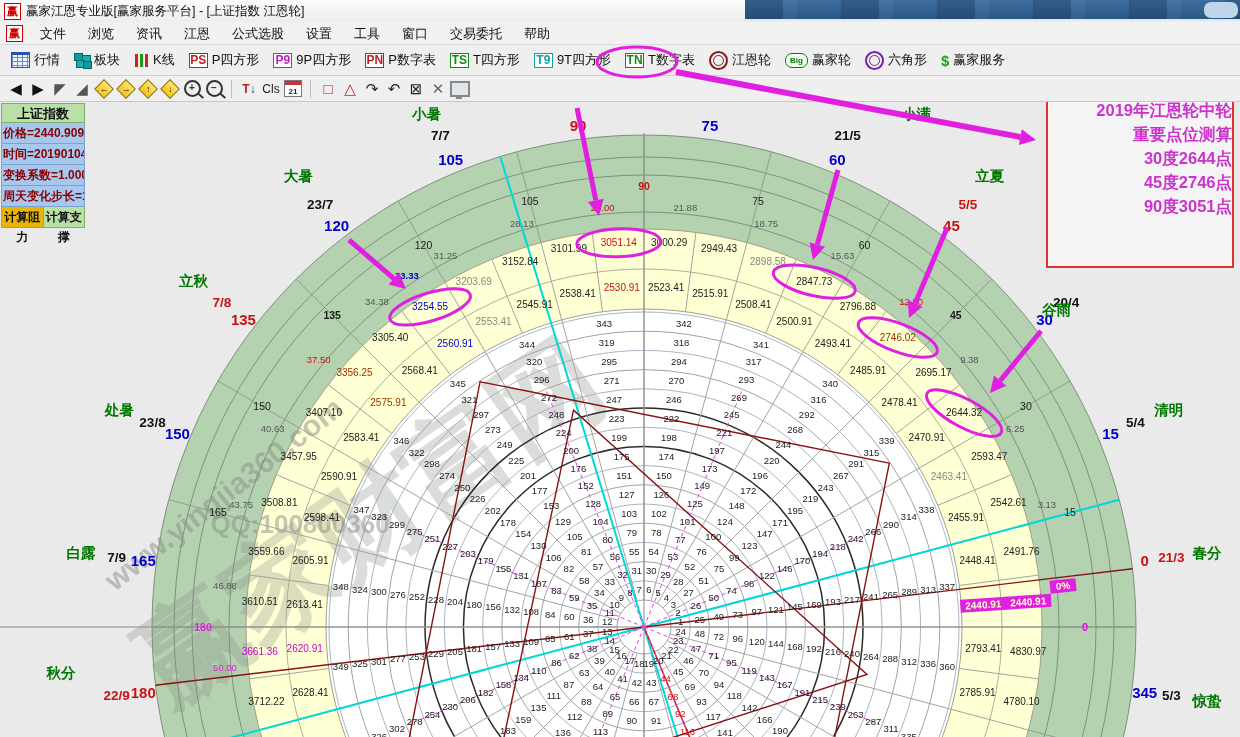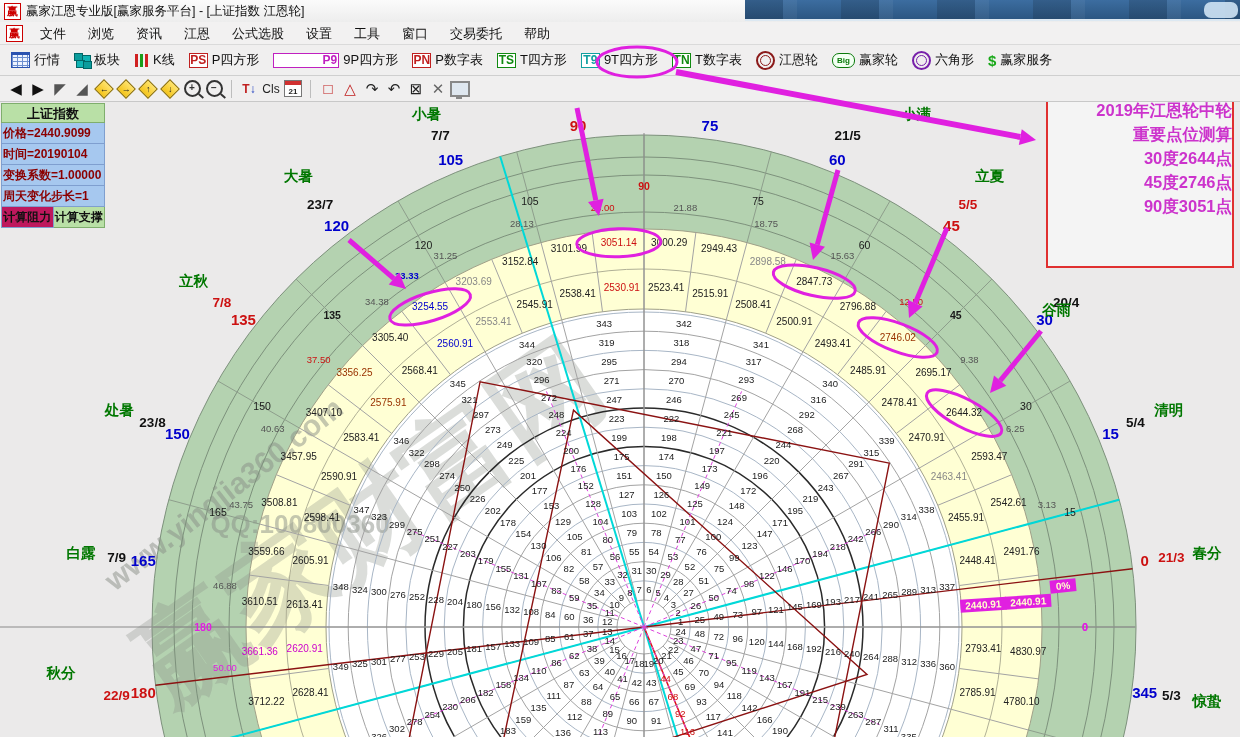--- a/index.html
+++ b/index.html
@@ -59,29 +59,29 @@
   .tb2-zoom:after{content:"";position:absolute;width:6px;height:2px;background:#333;right:-5px;bottom:-2px;transform:rotate(40deg);}
   .tb2-text{font-size:12px;color:#222;}
   .tb2-cal{width:16px;height:15px;border:1px solid #777;background:linear-gradient(#d03030 4px,#fff 4px);
            font-size:8px;font-weight:bold;color:#222;text-align:center;line-height:22px;}
   .tb2-monitor{width:16px;height:12px;border:2px solid #888;background:#dfe7ef;position:relative;}
   .tb2-monitor:after{content:"";position:absolute;left:4px;bottom:-4px;width:6px;height:2px;background:#888;}
   
   .chart{position:absolute;left:0;top:102px;width:1240px;height:635px;background:#ebeaea;overflow:hidden;}
   #wheel{position:absolute;left:0;top:0;}
   
-  .info-panel{position:absolute;left:1px;top:1px;width:104px;z-index:10;font-weight:bold;}
+  .info-panel{position:absolute;left:1px;top:1px;width:84px;z-index:10;font-weight:bold;}
   .ip-header{height:20px;background:#b9e0a6;border:1px solid #7fae6d;box-sizing:border-box;
              font-size:13px;color:#111;text-align:center;line-height:19px;}
   .ip-row{height:21px;background:#a6c8ef;border:1px solid #7f9fcf;border-top:none;box-sizing:border-box;
           font-size:12px;color:#8b0000;line-height:20px;padding-left:1px;white-space:nowrap;overflow:hidden;}
   .ip-btns{display:flex;}
   .ip-btn{height:21px;box-sizing:border-box;border:1px solid #7f9fcf;border-top:none;font-size:12px;
           color:#111;line-height:20px;text-align:center;flex:1;}
-  .ip-btn.blue{background:#be185d;}
+  .ip-btn.blue{background:#eab308;}
   .ip-btn.green{background:#b9e0a6;border-left:none;border-color:#7fae6d;}
   
   .anno-box{position:absolute;left:1046px;top:-10px;width:188px;height:176px;border:2px solid #e03030;
             background:rgba(244,244,244,.92);z-index:10;padding:4px 0 0 10px;box-sizing:border-box;}
   .anno-line{font-size:16.5px;font-weight:bold;color:#cc33cc;line-height:24px;white-space:nowrap;}
   #overlay{position:absolute;left:0;top:0;z-index:50;pointer-events:none;}
 </style>
 </head>
 <body>
 
@@ -116,21 +116,21 @@
     </div>
     <div class="tb1-item">
       <span class="icon-kline"></span>
       <span>K线</span>
     </div>
     <div class="tb1-item">
       <span class="icon-badge" style="color: rgb(192, 32, 32);">PS</span>
       <span>P四方形</span>
     </div>
     <div class="tb1-item">
-      <span class="icon-badge" style="color: rgb(192, 32, 192); padding-left: 47px;">P9</span>
+      <span class="icon-badge" style="color: rgb(192, 32, 192);">P9</span>
       <span>9P四方形</span>
     </div>
     <div class="tb1-item">
       <span class="icon-badge" style="color: rgb(192, 32, 32);">PN</span>
       <span>P数字表</span>
     </div>
     <div class="tb1-item">
       <span class="icon-badge" style="color: rgb(16, 138, 16);">TS</span>
       <span>T四方形</span>
     </div>

